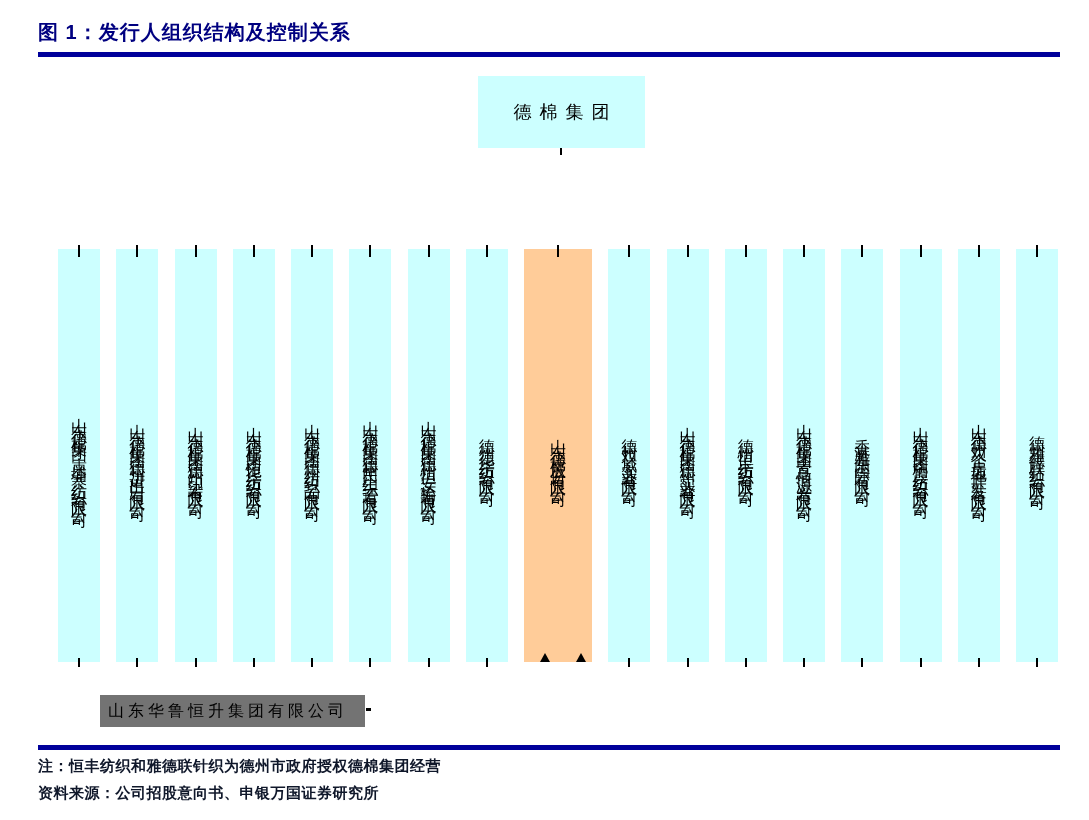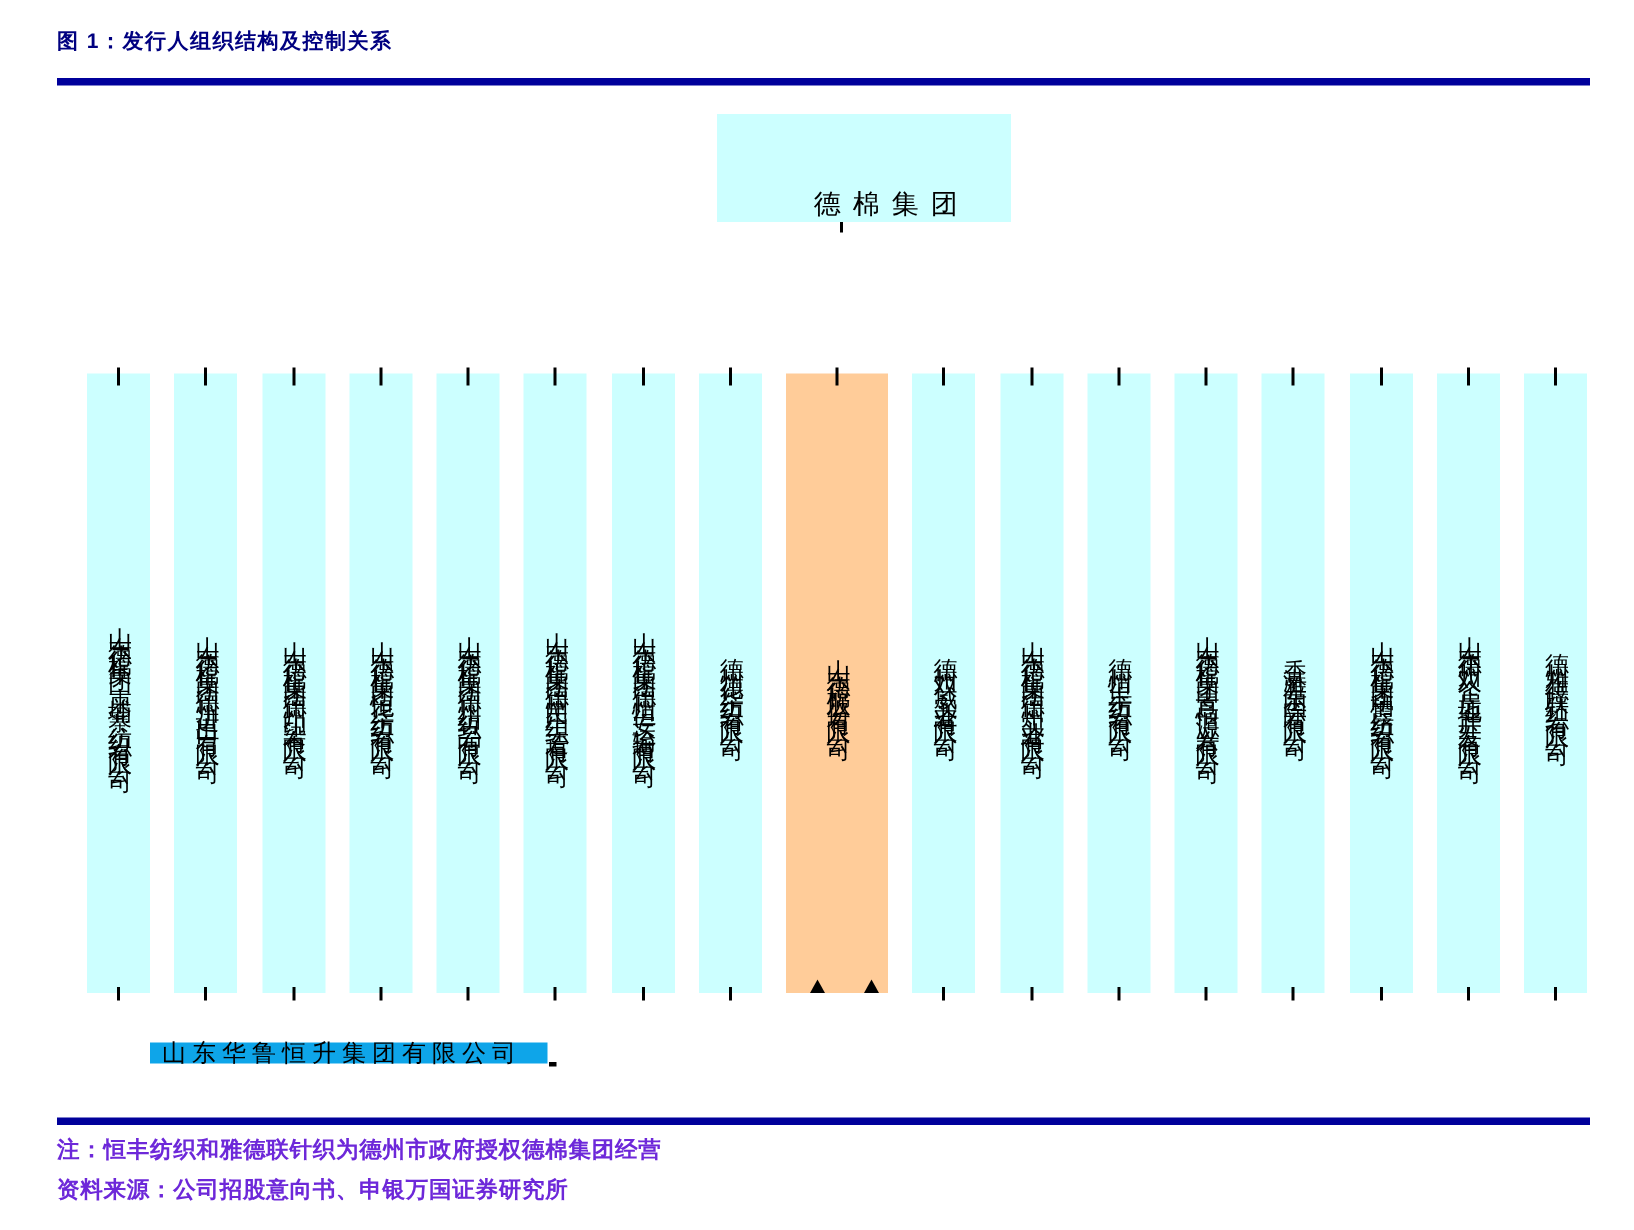--- a/index.html
+++ b/index.html
@@ -3,32 +3,32 @@
 <meta charset="utf-8">
 <style>
   html,body{margin:0;padding:0;}
   body{
     width:1089px;height:820px;position:relative;background:#ffffff;
     font-family:"Liberation Sans","DejaVu Sans",sans-serif;
     overflow:hidden;
   }
   .fig-title{
     position:absolute;left:38px;top:19px;
-    font-size:14px;font-weight:bold;color:#000080;letter-spacing:1px;
+    font-size:20px;font-weight:bold;color:#000080;letter-spacing:1px;
     white-space:nowrap;
   }
   .rule{
     position:absolute;left:38px;width:1022px;height:5px;background:#00009B;
   }
   #rule-top{top:52px;}
   #rule-bottom{top:745px;}
   .top-box{
     position:absolute;left:478px;top:76px;width:167px;height:72px;
-    background:#CCFFFF;display:flex;align-items:flex-end;justify-content:center;
-    font-size:18px;color:#000;letter-spacing:8px;text-indent:8px;padding-left:29px;
+    background:#CCFFFF;display:flex;align-items:center;justify-content:center;
+    font-size:18px;color:#000;letter-spacing:8px;text-indent:8px;
   }
   .top-box-stub{
     position:absolute;left:560px;top:148px;width:2px;height:7px;background:#000;
   }
   .columns{
     position:absolute;left:58px;top:249px;width:1000px;height:413px;
     display:flex;justify-content:space-between;
   }
   .vbox{
     position:relative;width:42px;height:100%;background:#CCFFFF;
@@ -50,31 +50,31 @@
     white-space:nowrap;
   }
   .arrowhead{
     position:absolute;bottom:0;width:0;height:0;
     border-left:5px solid transparent;border-right:5px solid transparent;
     border-bottom:9px solid #000;
   }
   .arrowhead.a1{left:16px;}
   .arrowhead.a2{left:52px;}
   .bottom-box{
-    position:absolute;left:100px;top:695px;width:265px;height:14px;
-    background:#0ea5e9;display:flex;align-items:center;
+    position:absolute;left:100px;top:695px;width:265px;height:32px;
+    background:#737373;display:flex;align-items:center;
     font-size:16px;color:#000;letter-spacing:4px;padding-left:8px;
     box-sizing:border-box;
   }
   .bottom-box-stub{
     position:absolute;left:366px;top:708px;width:5px;height:3px;background:#000;
   }
   .note-line{
     position:absolute;left:38px;
-    font-size:15px;font-weight:bold;color:#6d28d9;letter-spacing:0.5px;
+    font-size:15px;font-weight:bold;color:#0f172a;letter-spacing:0.5px;
     white-space:nowrap;
   }
   #note1{top:757px;}
   #note2{top:784px;text-align:center;}
 </style>
 </head>
 <body>
 
 <div class="fig-title">图 1：发行人组织结构及控制关系</div>
 <div class="rule" id="rule-top"></div>

